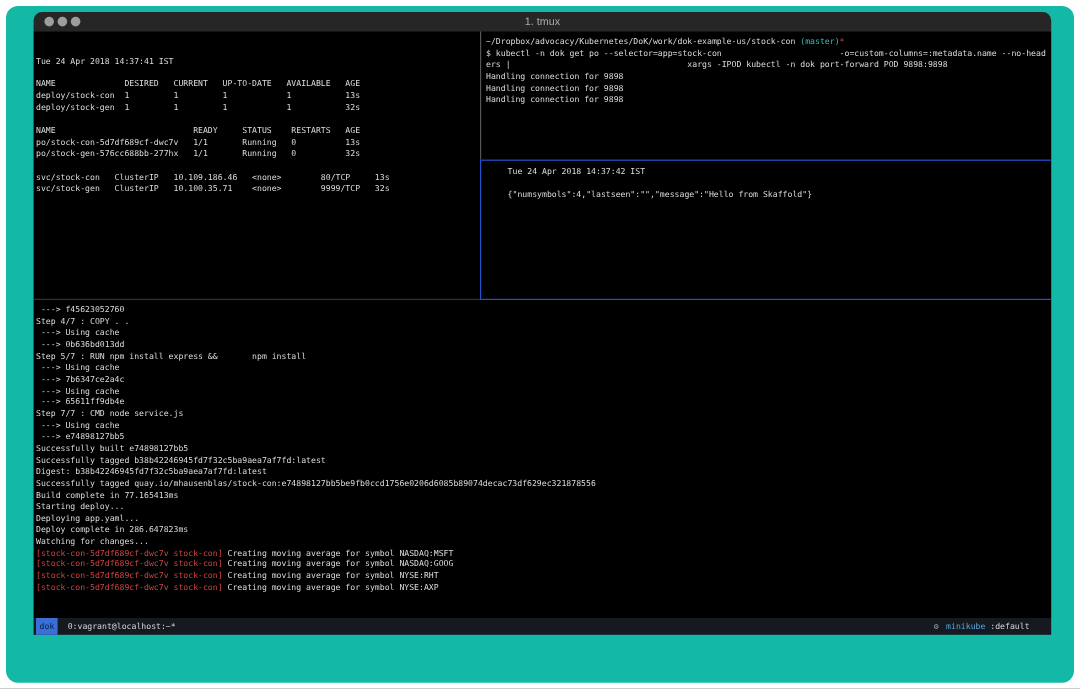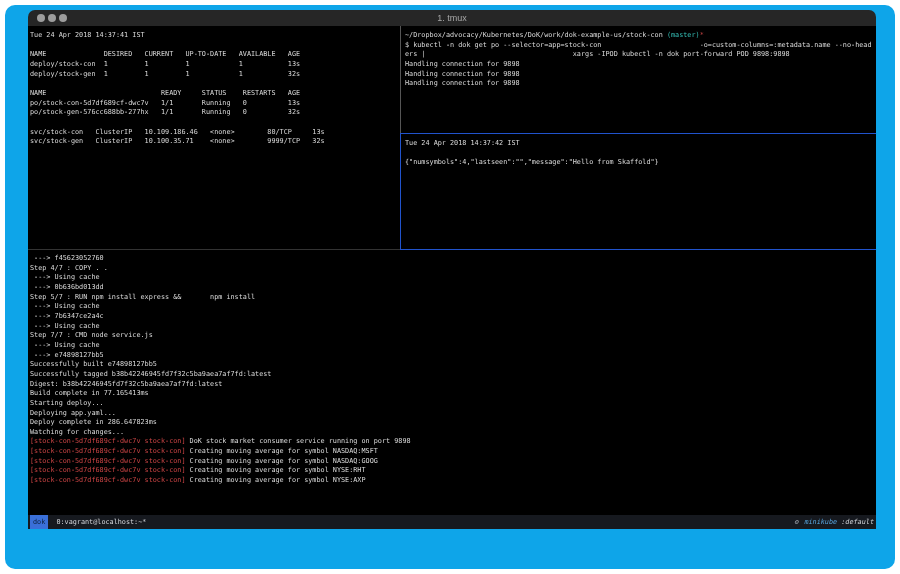--- a/index.html
+++ b/index.html
@@ -1,43 +1,43 @@
 <!DOCTYPE html>
 <html><head>
 <meta charset="utf-8">
 <style>
   html,body{margin:0;padding:0;}
   body{width:900px;height:574px;background:#ffffff;position:relative;font-family:"DejaVu Sans Mono",monospace;}
-  .frame{position:absolute;left:5px;top:5px;width:890px;height:564px;background:#0ea5e9;border-radius:10px;overflow:hidden;}
+  .frame{position:absolute;left:5px;top:5px;width:890px;height:564px;background:#14b8a6;border-radius:10px;overflow:hidden;}
   .window{position:absolute;left:23px;top:5px;width:848px;height:519px;}
   .titlebar{position:absolute;left:0;top:0;width:848px;height:16px;background:#262626;border-radius:7px 7px 0 0;}
   .lights{position:absolute;left:9px;top:4px;display:flex;gap:3px;}
   .light{width:8px;height:8px;border-radius:50%;background:#9d9d9d;display:inline-block;}
   .title{position:absolute;left:0;right:0;top:3px;text-align:center;font-family:"Liberation Sans",sans-serif;font-size:9px;color:#a8a8a8;}
   .term{position:absolute;left:0;top:16px;width:848px;height:489px;background:#000000;overflow:hidden;}
   .pane{position:absolute;overflow:hidden;color:#dcdcdc;font-size:6.8px;line-height:9.65px;}
   .tline{white-space:pre;}
   .c-cyan{color:#35c0b8;}
   .c-red{color:#cc4545;}
-  .pane-tl{left:0;top:0;width:372px;height:223px;padding:5px 0 0 2px;}
+  .pane-tl{left:0;top:16px;width:372px;height:223px;padding:5px 0 0 2px;}
   .pane-tr{left:374px;top:0;width:474px;height:107px;padding:5px 0 0 3px;}
-  .pane-mr{left:374px;top:108px;width:474px;height:115px;padding:5px 0 0 3px;}
+  .pane-mr{left:392px;top:108px;width:474px;height:115px;padding:5px 0 0 3px;}
   .pane-b{left:0;top:224px;width:848px;height:265px;padding:4px 0 0 2px;}
   .vline,.hline{position:absolute;}
   .vline{width:1px;}
   .hline{height:1px;}
   .vline-grey{left:372px;top:0;height:107px;background:#555555;}
   .vline-blue{left:372px;top:107px;height:117px;background:#2153cc;}
   .hline-blue-top{left:373px;top:107px;width:475px;background:#2153cc;}
   .hline-grey-bottom{left:0;top:223px;width:372px;background:#333333;}
   .hline-blue-bottom{left:373px;top:223px;width:475px;background:#2153cc;}
   .statusbar{position:absolute;left:0;top:505px;width:848px;height:14px;background:#16191f;font-size:6.8px;line-height:14px;color:#d4d7dc;}
   .session-badge{display:inline-block;margin-left:2px;padding:0 3px;background:#3a6fd8;color:#0a1f3c;height:14px;}
   .window-item{margin-left:4px;color:#d4d7dc;}
-  .status-right{position:absolute;right:2px;top:0;font-style:italic;}
+  .status-right{position:absolute;right:18px;top:0;}
   .kube-icon{color:#9aa0a8;margin-right:2px;}
   .kube-ctx{color:#57a6e0;}
   .kube-ns{color:#d4d7dc;}
 </style>
 </head>
 <body>
 
 <div class="frame">
   <div class="window">
 
@@ -80,32 +80,33 @@
         </div>
       <div class="pane pane-b">
           <div class="tline"> ---&gt; f45623052760</div>
           <div class="tline">Step 4/7 : COPY . .</div>
           <div class="tline"> ---&gt; Using cache</div>
           <div class="tline"> ---&gt; 0b636bd013dd</div>
           <div class="tline">Step 5/7 : RUN npm install express &amp;&amp;       npm install</div>
           <div class="tline"> ---&gt; Using cache</div>
           <div class="tline"> ---&gt; 7b6347ce2a4c</div>
           <div class="tline"> ---&gt; Using cache</div>
+          <div class="tline"> ---&gt; 65611ff9db4e</div>
           <div class="tline">Step 7/7 : CMD node service.js</div>
           <div class="tline"> ---&gt; Using cache</div>
           <div class="tline"> ---&gt; e74898127bb5</div>
           <div class="tline">Successfully built e74898127bb5</div>
           <div class="tline">Successfully tagged b38b42246945fd7f32c5ba9aea7af7fd:latest</div>
           <div class="tline">Digest: b38b42246945fd7f32c5ba9aea7af7fd:latest</div>
+          <div class="tline">Successfully tagged quay.io/mhausenblas/stock-con:e74898127bb5be9fb0ccd1756e0206d6085b89074decac73df629ec321878556</div>
           <div class="tline">Build complete in 77.165413ms</div>
           <div class="tline">Starting deploy...</div>
           <div class="tline">Deploying app.yaml...</div>
           <div class="tline">Deploy complete in 286.647823ms</div>
           <div class="tline">Watching for changes...</div>
-          <div class="tline"><span class="c-red">[stock-con-5d7df689cf-dwc7v stock-con]</span><span> DoK stock market consumer service running on port 9898</span></div>
           <div class="tline"><span class="c-red">[stock-con-5d7df689cf-dwc7v stock-con]</span><span> Creating moving average for symbol NASDAQ:MSFT</span></div>
           <div class="tline"><span class="c-red">[stock-con-5d7df689cf-dwc7v stock-con]</span><span> Creating moving average for symbol NASDAQ:GOOG</span></div>
           <div class="tline"><span class="c-red">[stock-con-5d7df689cf-dwc7v stock-con]</span><span> Creating moving average for symbol NYSE:RHT</span></div>
           <div class="tline"><span class="c-red">[stock-con-5d7df689cf-dwc7v stock-con]</span><span> Creating moving average for symbol NYSE:AXP</span></div>
         </div>
 
       <div class="vline vline-grey"></div>
       <div class="vline vline-blue"></div>
       <div class="hline hline-blue-top"></div>
       <div class="hline hline-grey-bottom"></div>

